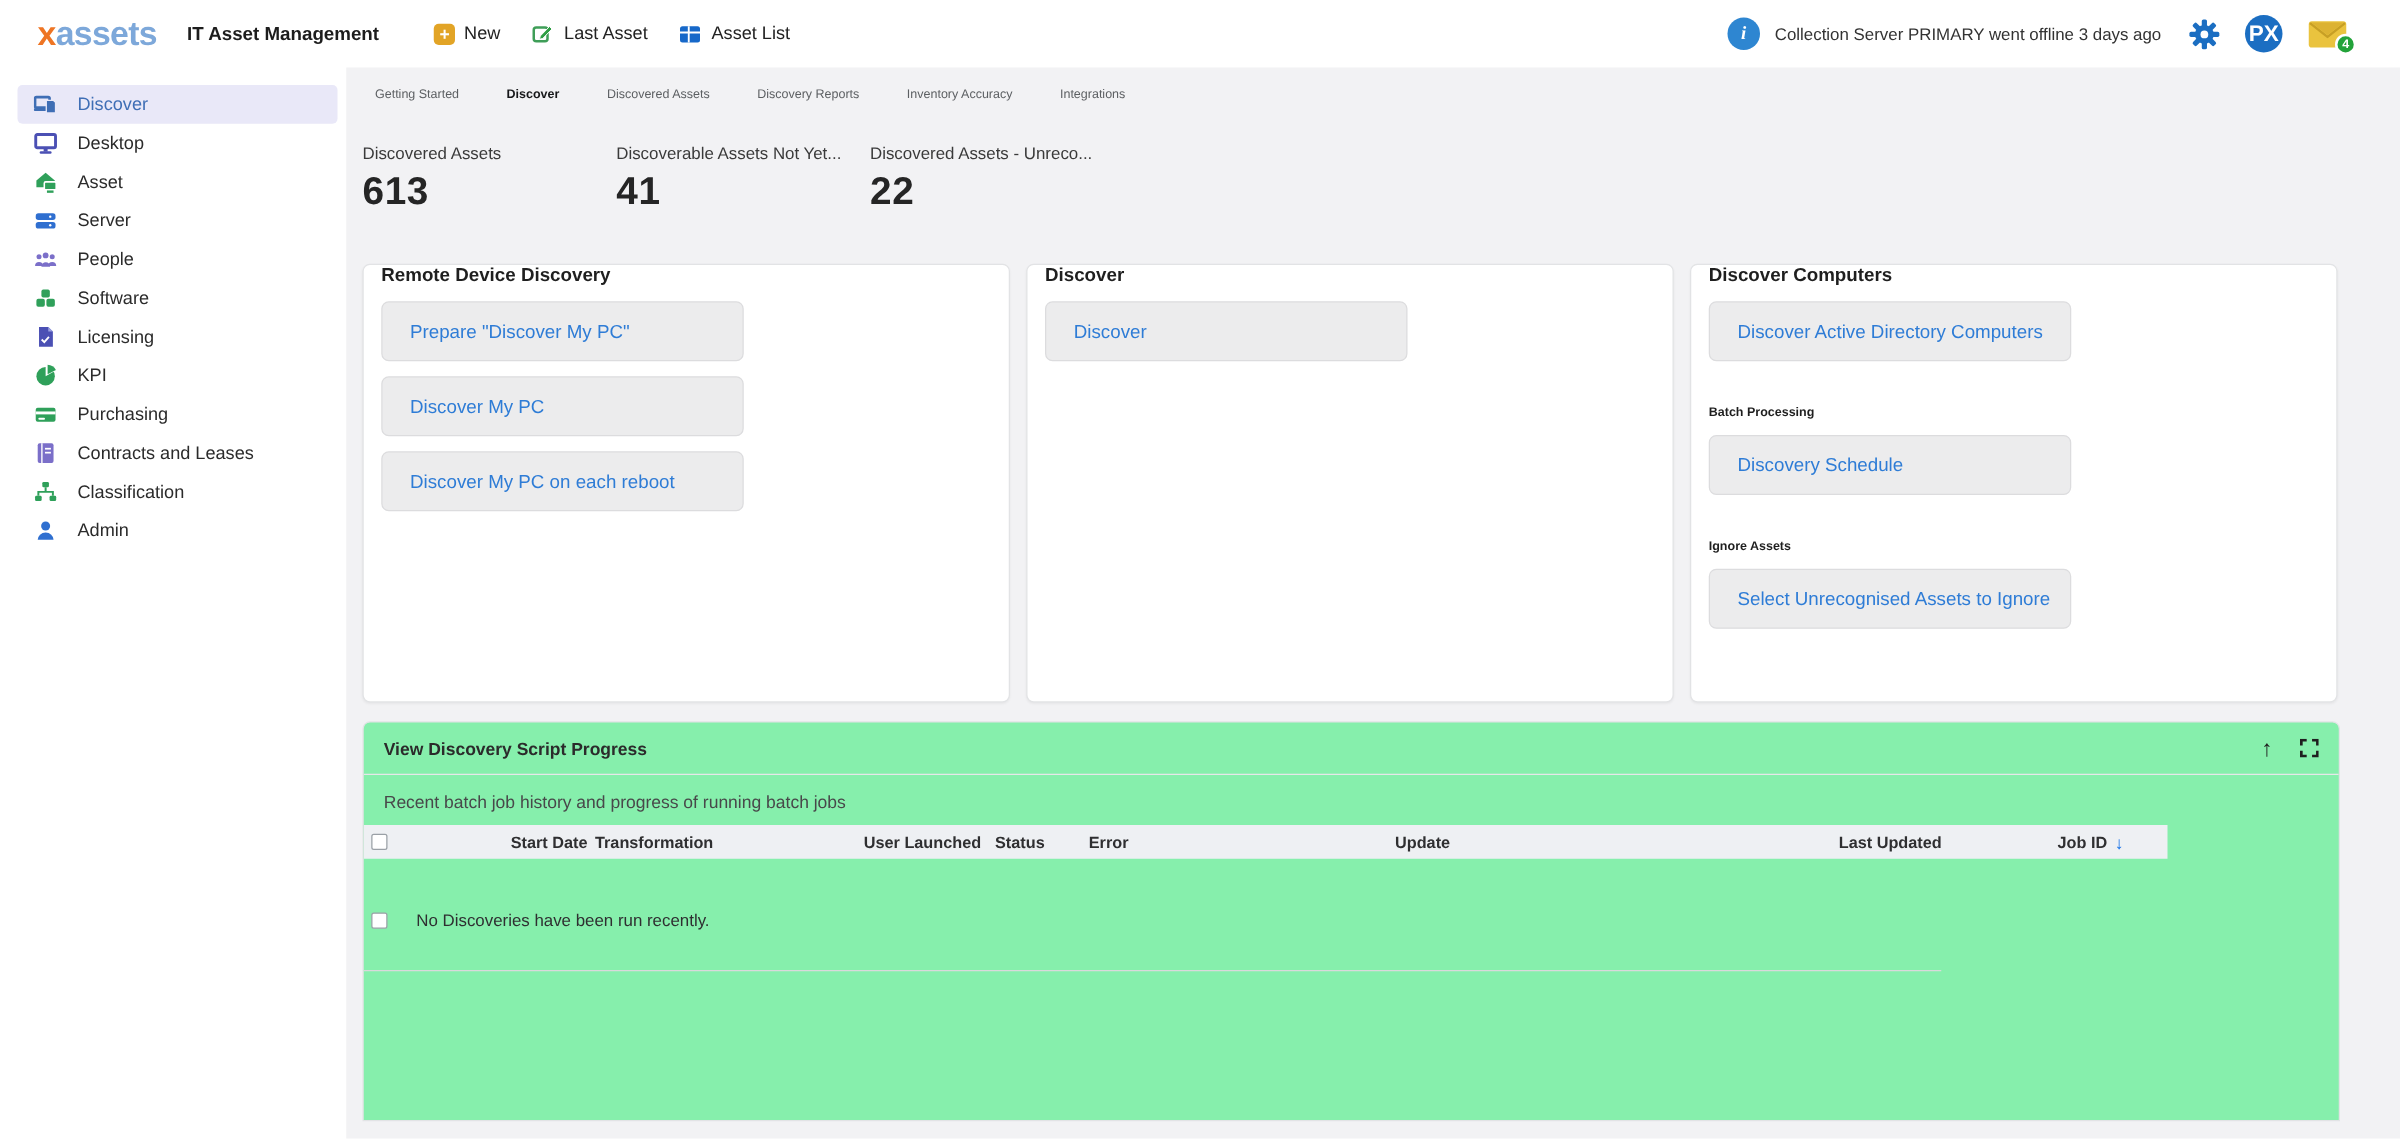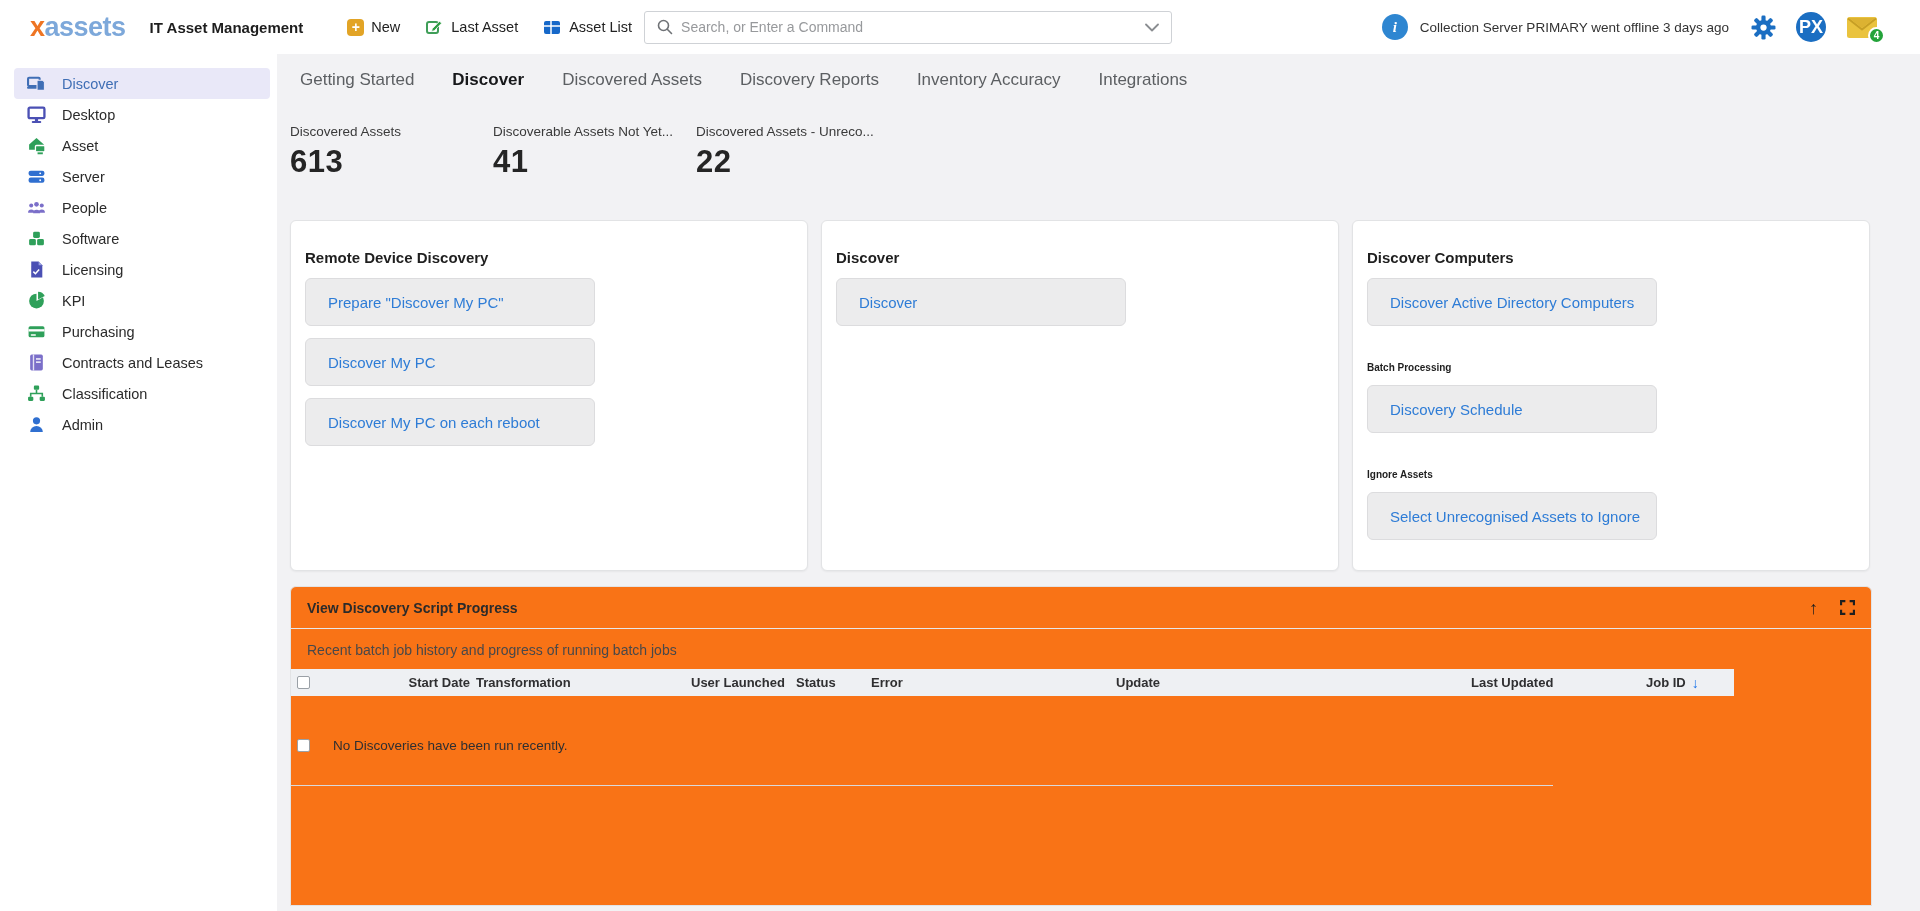--- a/index.html
+++ b/index.html
@@ -31,38 +31,38 @@
   .side-item { height:31px; display:flex; align-items:center; margin:0 7px 0 14px; padding-left:12px; border-radius:4px; cursor:pointer; }
   .side-item .lbl { margin-left:16px; font-size:14.5px; color:#2b2b2b; }
   .side-item.active { background:#e9e8f8; }
   .side-item.active .lbl { color:#3f6eb5; }
   .side-icon { width:20px; height:20px; display:flex; align-items:center; justify-content:center; flex-shrink:0; }
 
   .main { flex:1; background:#f2f2f4; padding:16px 48px 0 13px; overflow:hidden; }
 
   
   .tabs { display:flex; gap:38px; padding-left:10px; }
-  .tab { font-size:17px; color:#5c5f62; cursor:pointer; white-space:nowrap; }
+  .tab { font-size:10px; color:#5c5f62; cursor:pointer; white-space:nowrap; }
   .tab.active { color:#17181a; font-weight:700; }
 
   
   .stats { display:flex; margin-top:34px; }
   .stat { width:203px; }
   .stat-label { font-size:13.5px; color:#3a3a3a; white-space:nowrap; }
   .stat-value { font-size:31px; font-weight:700; color:#252525; margin-top:5px; letter-spacing:0.5px; }
 
   
   .cards { display:flex; gap:13px; margin-top:40px; }
-  .card { background:#fff; border:1px solid #e2e3e5; border-radius:6px; width:518px; height:351px; padding:28px 14px; box-shadow:0 1px 2px rgba(0,0,0,0.05); flex-shrink:0; }
+  .card { background:#fff; border:1px solid #e2e3e5; border-radius:6px; width:518px; height:351px; padding:0 14px; box-shadow:0 1px 2px rgba(0,0,0,0.05); flex-shrink:0; }
   .card-title { font-size:15px; font-weight:700; color:#1f1f1f; }
   .sec-head { font-size:10px; font-weight:700; color:#1f1f1f; margin-top:36px; }
   .cardbtn { width:290px; height:48px; background:#ececed; border:1px solid #dcdcde; border-radius:6px; display:flex; align-items:center; padding-left:22px; color:#2e7cd6; font-size:15px; margin-top:12px; cursor:pointer; }
 
   
-  .panel { background:#f97316; border:1px solid #e2e3e5; border-radius:6px 6px 0 0; margin-top:15px; height:320px; overflow:hidden; }
+  .panel { background:#86efac; border:1px solid #e2e3e5; border-radius:6px 6px 0 0; margin-top:15px; height:320px; overflow:hidden; }
   .panel-head { height:42px; display:flex; align-items:center; padding:0 16px; border-bottom:1px solid #e7e7e9; }
   .panel-title { font-size:14px; font-weight:700; color:#2b2b2b; }
   .panel-icons { margin-left:auto; display:flex; gap:22px; align-items:center; color:#1f1f1f; }
   .up-arrow { font-size:18px; cursor:pointer; line-height:1; }
   .fs-icon { cursor:pointer; display:flex; }
   .panel-sub { font-size:14px; color:#48484a; padding:13px 16px 11px; }
   .grid-head { display:flex; align-items:center; height:27px; background:#eef0f3; width:1443px; font-size:13px; font-weight:600; color:#2f2f31; }
   .gh { padding-right:6px; white-space:nowrap; }
   .c0{width:45px; display:flex;} .c1{width:140px;text-align:right;} .c2{width:215px;} .c3{width:105px;}
   .c4{width:75px;} .c5{width:245px;} .c6{width:355px;} .c7{width:175px;} .c8{width:88px; display:flex; align-items:center; gap:6px;}
@@ -101,34 +101,20 @@
         <svg width="18" height="18" viewBox="0 0 18 18">
             <rect x="1" y="3" width="16" height="13" rx="2" fill="#1668c9"></rect>
             <line x1="1" y1="8" x2="17" y2="8" stroke="#fff" stroke-width="1.5"></line>
             <line x1="8" y1="3" x2="8" y2="16" stroke="#fff" stroke-width="1.5"></line>
           </svg>
       </span>
       <span>Asset List</span>
     </div>
   </div>
 
-  <div class="search-wrap">
-    <span style="display:flex;">
-      <svg width="16" height="16" viewBox="0 0 16 16">
-          <circle cx="6.5" cy="6.5" r="5" fill="none" stroke="#6f7276" stroke-width="1.6"></circle>
-          <line x1="10.3" y1="10.3" x2="14.5" y2="14.5" stroke="#6f7276" stroke-width="1.6" stroke-linecap="round"></line>
-        </svg>
-    </span>
-    <input type="text" placeholder="Search, or Enter a Command" style="">
-    <span style="display:flex;">
-      <svg width="14" height="9" viewBox="0 0 14 9">
-          <polyline points="1,1.5 7,7.5 13,1.5" fill="none" stroke="#8a8d91" stroke-width="1.8" stroke-linecap="round" stroke-linejoin="round"></polyline>
-        </svg>
-    </span>
-  </div>
 
   <div class="tb-right">
     <span class="info-badge">i</span>
     <span class="notif-text">Collection Server PRIMARY went offline 3 days ago</span>
     <span class="gear-wrap">
       <svg width="25" height="25" viewBox="0 0 24 24" fill="#1b6ec2">
         <g>
             <rect x="10" y="0.5" width="4" height="6" rx="1.3"></rect>
           </g>
         <g transform="rotate(45 12 12)">

